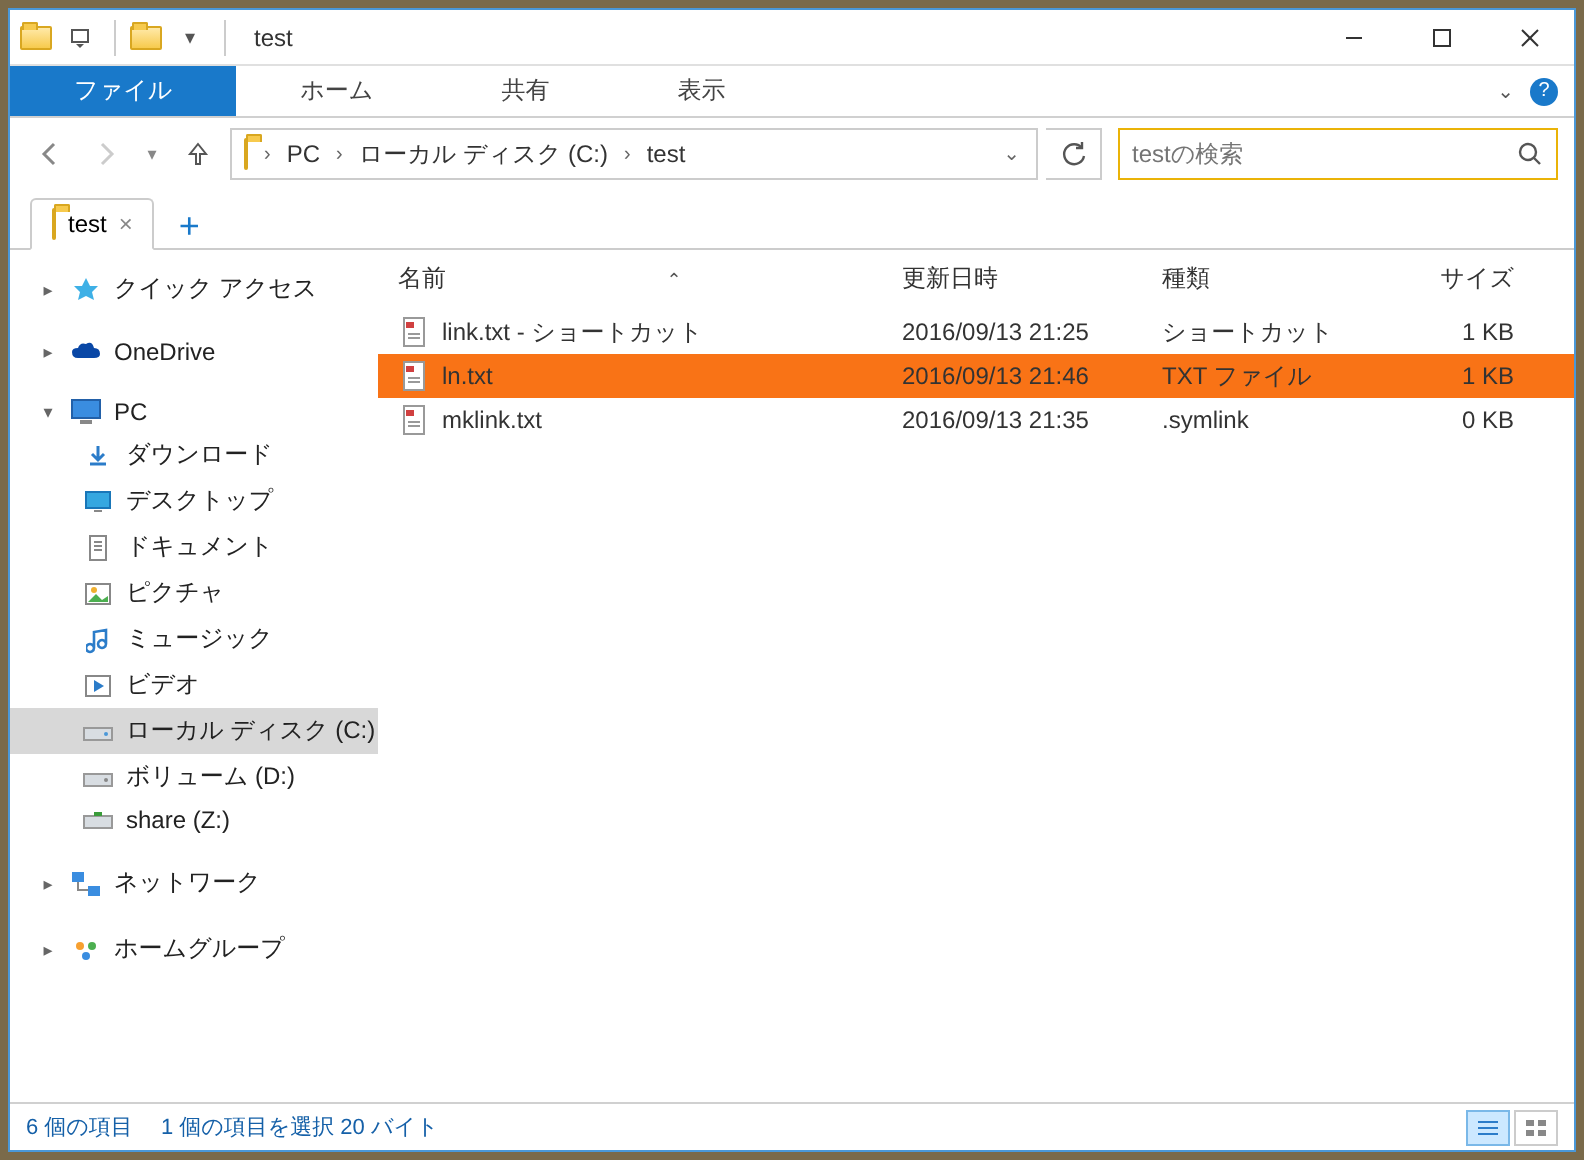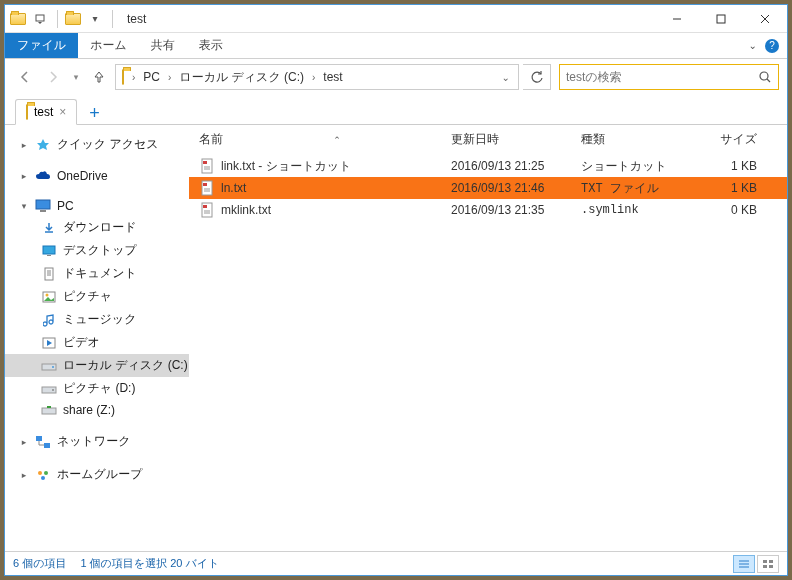--- a/index.html
+++ b/index.html
@@ -13,21 +13,21 @@
 .folder-mini { width: 16px; height: 12px; background: linear-gradient(#ffe9a8, #f7ca4d); border: 1px solid #d9a720; border-radius: 1px; position: relative; }
 .folder-mini::before { content: ""; position: absolute; top: -3px; left: 0; width: 6px; height: 3px; background: #f7ca4d; border: 1px solid #d9a720; border-bottom: none; border-radius: 1px 1px 0 0; }
 .qat-sep { width: 1px; height: 18px; background: #ccc; margin: 0 4px; }
 .qat-btn { width: 22px; height: 22px; display: flex; align-items: center; justify-content: center; color: #555; cursor: default; }
 .title-text { margin-left: 8px; font-size: 12px; color: #333; }
 .titlebar-ctrls { margin-left: auto; display: flex; }
 .win-btn { width: 44px; height: 28px; display: flex; align-items: center; justify-content: center; color: #333; }
 
 
 .ribbon { height: 26px; display: flex; align-items: stretch; background: #fff; border-bottom: 1px solid #d0d0d0; font-size: 12px; }
-.ribbon-tab { padding: 0 12px; display: flex; align-items: center; color: #444; cursor: default; }
+.ribbon-tab { padding: 0 32px; display: flex; align-items: center; color: #444; cursor: default; }
 .ribbon-tab.file { background: #1979ca; color: #fff; }
 .ribbon-right { margin-left: auto; display: flex; align-items: center; padding-right: 8px; gap: 8px; color: #1979ca; }
 .chev-down { font-size: 10px; color: #555; }
 .help-circle { width: 14px; height: 14px; border-radius: 50%; background: #1979ca; color: #fff; font-size: 10px; display: flex; align-items: center; justify-content: center; }
 
 
 .navbar { height: 36px; display: flex; align-items: center; gap: 4px; padding: 4px 8px; background: #fff; }
 .nav-btn { width: 24px; height: 24px; display: flex; align-items: center; justify-content: center; color: #888; }
 .breadcrumb { flex: 1; height: 26px; border: 1px solid #ccc; display: flex; align-items: center; font-size: 12px; padding: 0 2px; gap: 2px; }
 .bc-icon { padding: 0 4px; }
@@ -53,21 +53,21 @@
 .tree-item.selected { background: #d8d8d8; }
 .tree-item .caret { width: 10px; text-align: center; color: #666; font-size: 9px; }
 .tree-spacer { height: 10px; }
 .ico { width: 16px; height: 14px; display: inline-flex; align-items: center; justify-content: center; }
 
 
 .content { flex: 1; display: flex; flex-direction: column; font-size: 12px; }
 .columns { display: flex; padding: 6px 10px; color: #333; border-bottom: 1px solid transparent; }
 .col-name { width: 252px; display:flex; align-items:center;text-align:center; }
 .col-date { width: 130px; }
-.col-type { width: 116px; font-family: Liberation Mono, monospace; }
+.col-type { width: 116px; }
 .col-size { width: 60px; text-align: right; }
 .sort-caret { margin: 0 auto; color: #555; font-size: 9px; }
 .filelist { flex: 1; }
 .row { display: flex; align-items: center; padding: 2px 10px; height: 22px; color: #333; }
 .row.selected { background: #f97316; }
 .row .fname { display: flex; align-items: center; gap: 6px; }
 .file-ico { width: 16px; height: 16px; display:inline-flex; align-items:center; justify-content:center; }
 
 
 .statusbar { height: 24px; border-top: 1px solid #d0d0d0; display: flex; align-items: center; font-size: 11px; color: #1560a8; padding: 0 8px; gap: 14px; }
@@ -282,21 +282,21 @@
           </span>
         <span>ローカル ディスク (C:)</span>
       </div>
       <div class="tree-item lvl1">
         <span class="ico">
             <svg width="16" height="10">
               <rect x="1" y="3" width="14" height="6" fill="#d8dde2" stroke="#999"></rect>
               <circle cx="12" cy="6" r="1" fill="#888"></circle>
             </svg>
           </span>
-        <span>ピクチャ (D:)</span>
+        <span>ボリューム (D:)</span>
       </div>
       <div class="tree-item lvl1">
         <span class="ico">
             <svg width="16" height="12">
               <rect x="1" y="4" width="14" height="6" fill="#d8dde2" stroke="#999"></rect>
               <path d="M6 3 L10 3" stroke="#3a9c3a" stroke-width="2"></path>
             </svg>
           </span>
         <span>share (Z:)</span>
       </div>

